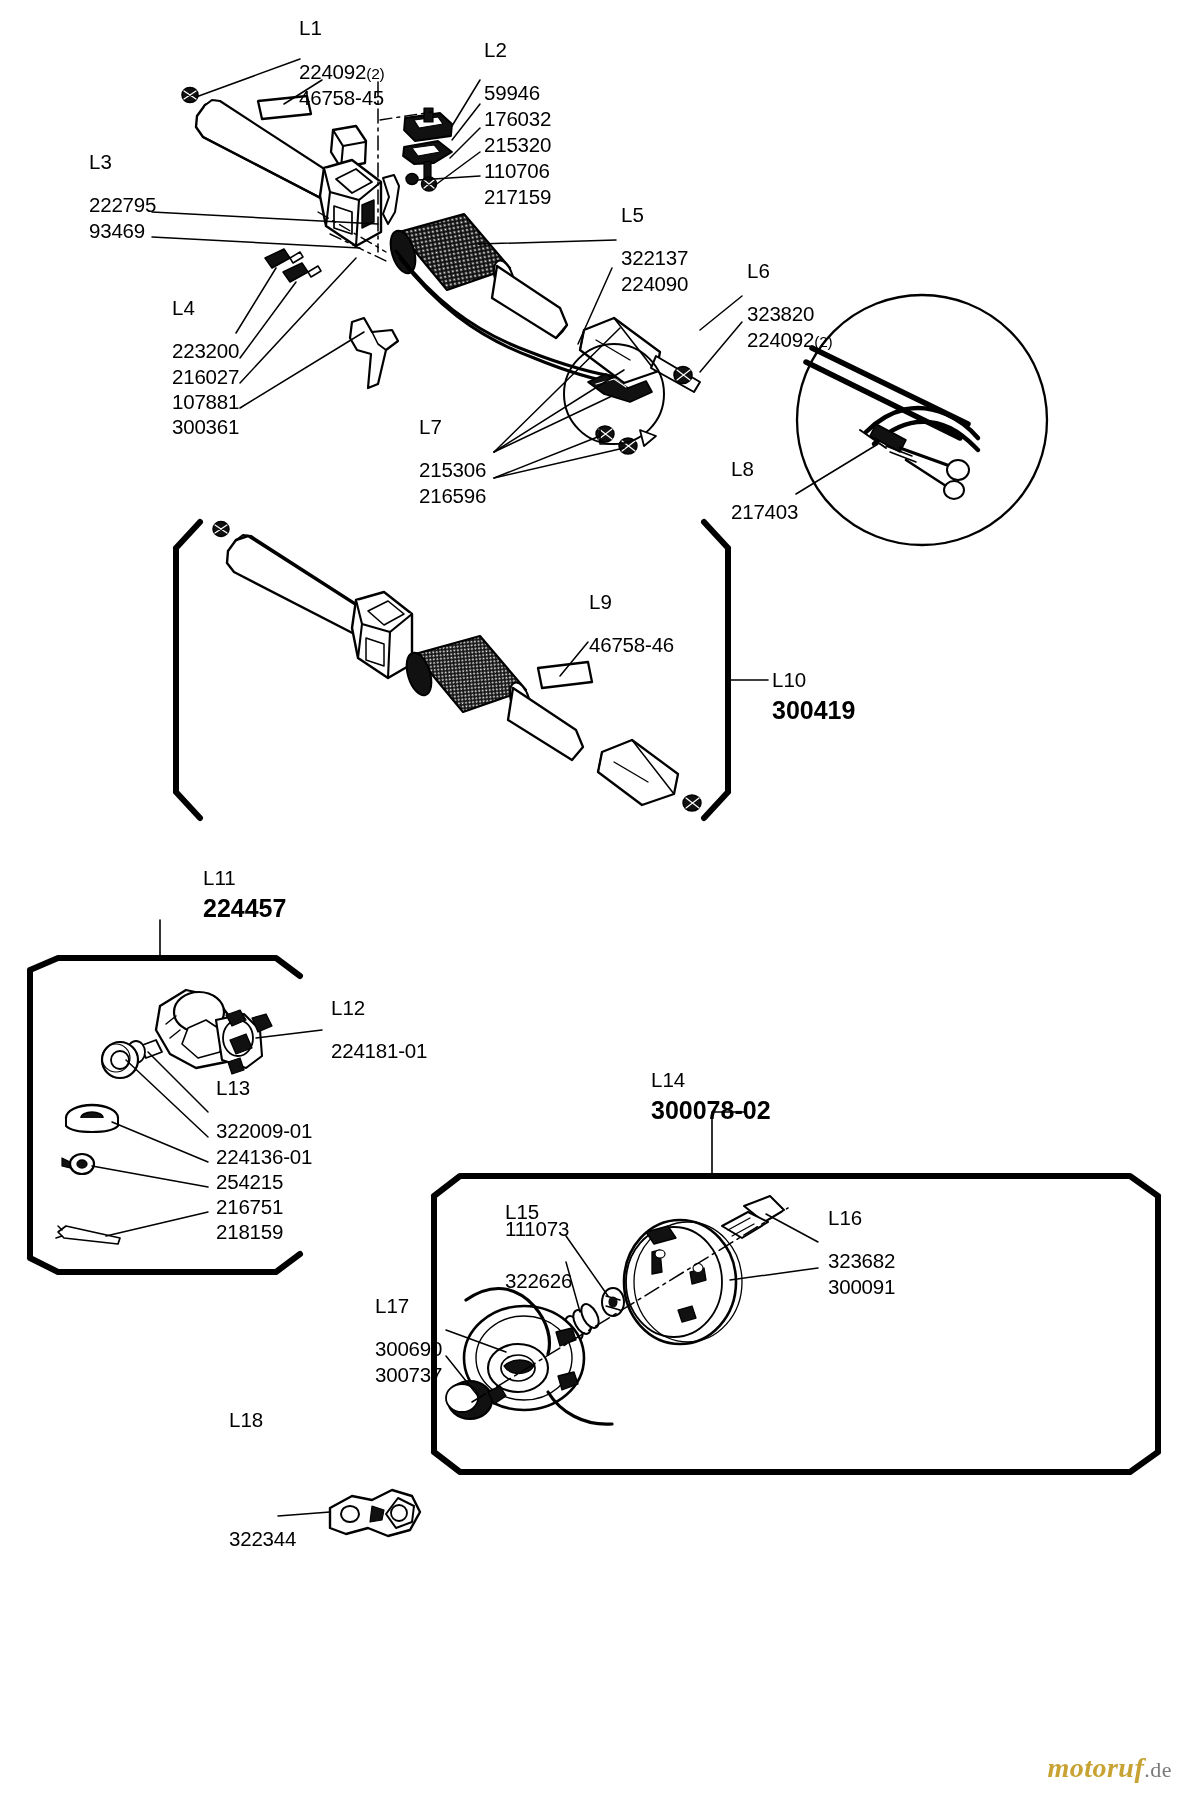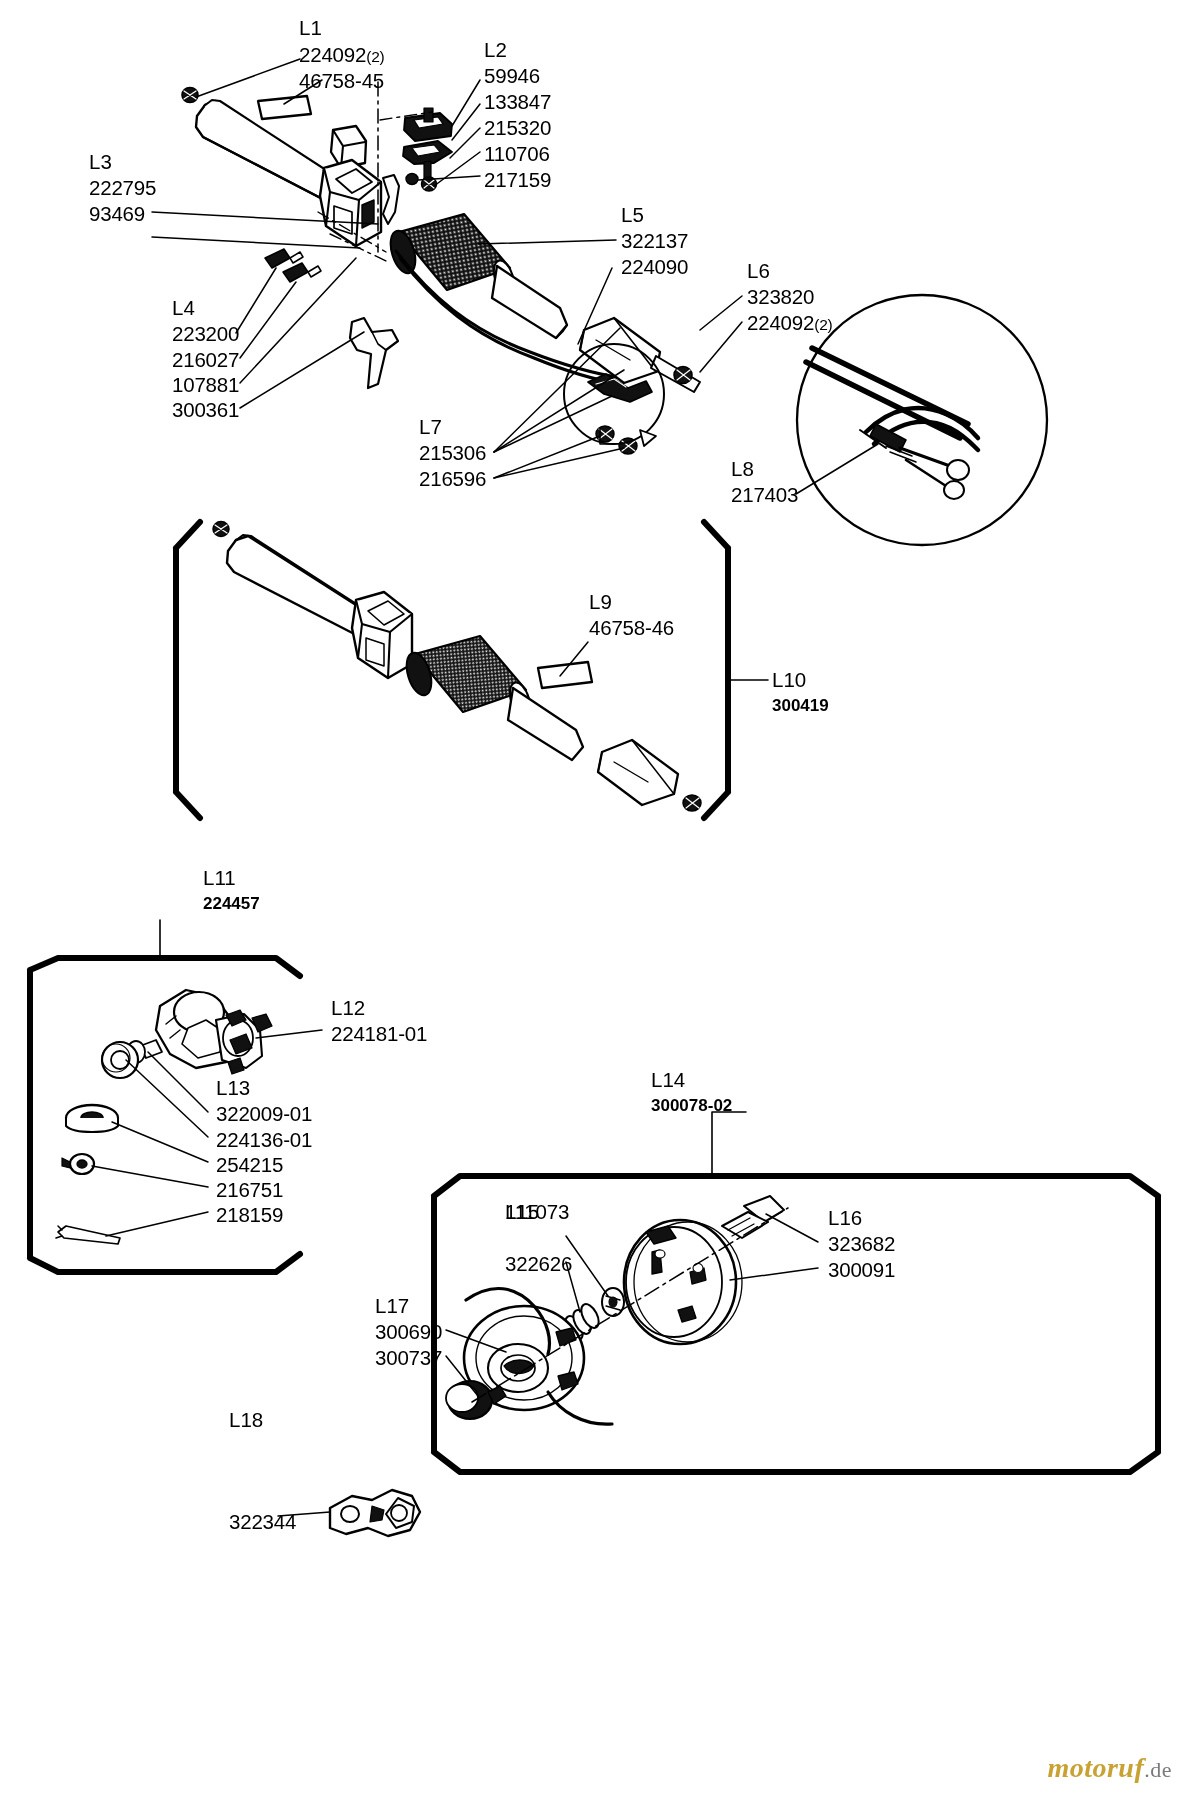--- a/index.html
+++ b/index.html
@@ -1,22 +1,22 @@
 <!DOCTYPE html>
 <html><head>
 <meta charset="utf-8">
 <style>
   html,body{margin:0;padding:0;background:#fff;}
   body{width:1196px;height:1800px;position:relative;font-family:"Liberation Sans",sans-serif;color:#000;overflow:hidden;}
   #stage{position:absolute;left:0;top:0;width:1196px;height:1800px;}
   svg.art{position:absolute;left:0;top:0;width:1196px;height:1800px;}
   .lbl{position:absolute;white-space:nowrap;font-family:"Liberation Sans",sans-serif;}
-  .code{font-size:20.5px;letter-spacing:-0.2px;}
+  .code{font-size:20.5px;letter-spacing:-0.2px;margin-top:17px;}
   .tag{font-size:20.5px;letter-spacing:0px;}
-  .bold{font-weight:bold;font-size:17px;letter-spacing:0px;}
+  .bold{font-weight:bold;font-size:25px;letter-spacing:0px;}
   .qty{font-size:15.5px;}
   .wm{position:absolute;right:24px;bottom:16px;font-size:28px;font-family:"Liberation Serif",serif;letter-spacing:0.5px;}
   .wm .m{color:#c8a233;font-style:italic;font-weight:bold;font-family:"Liberation Serif",serif;}
   .wm .d{color:#7a7a7a;font-size:22px;}
 </style>
 </head>
 <body>
 
 <div id="stage">
 
@@ -373,21 +373,21 @@
       </g>
     </g>
   </svg>
 
   <div class="lbl tag" style="left:299px;top:16px">L1</div>
   <div class="lbl code" style="left:299px;top:43px"><span>224092</span><span class="qty">(2)</span></div>
   <div class="lbl code" style="left:299px;top:69px">46758-45</div>
 
   <div class="lbl tag" style="left:484px;top:38px">L2</div>
   <div class="lbl code" style="left:484px;top:64px">59946</div>
-  <div class="lbl code" style="left:484px;top:90px">133847</div>
+  <div class="lbl code" style="left:484px;top:90px">176032</div>
   <div class="lbl code" style="left:484px;top:116px">215320</div>
   <div class="lbl code" style="left:484px;top:142px">110706</div>
   <div class="lbl code" style="left:484px;top:168px">217159</div>
 
   <div class="lbl tag" style="left:89px;top:150px">L3</div>
   <div class="lbl code" style="left:89px;top:176px">222795</div>
   <div class="lbl code" style="left:89px;top:202px">93469</div>
 
   <div class="lbl tag" style="left:172px;top:296px">L4</div>
   <div class="lbl code" style="left:172px;top:322px">223200</div>

